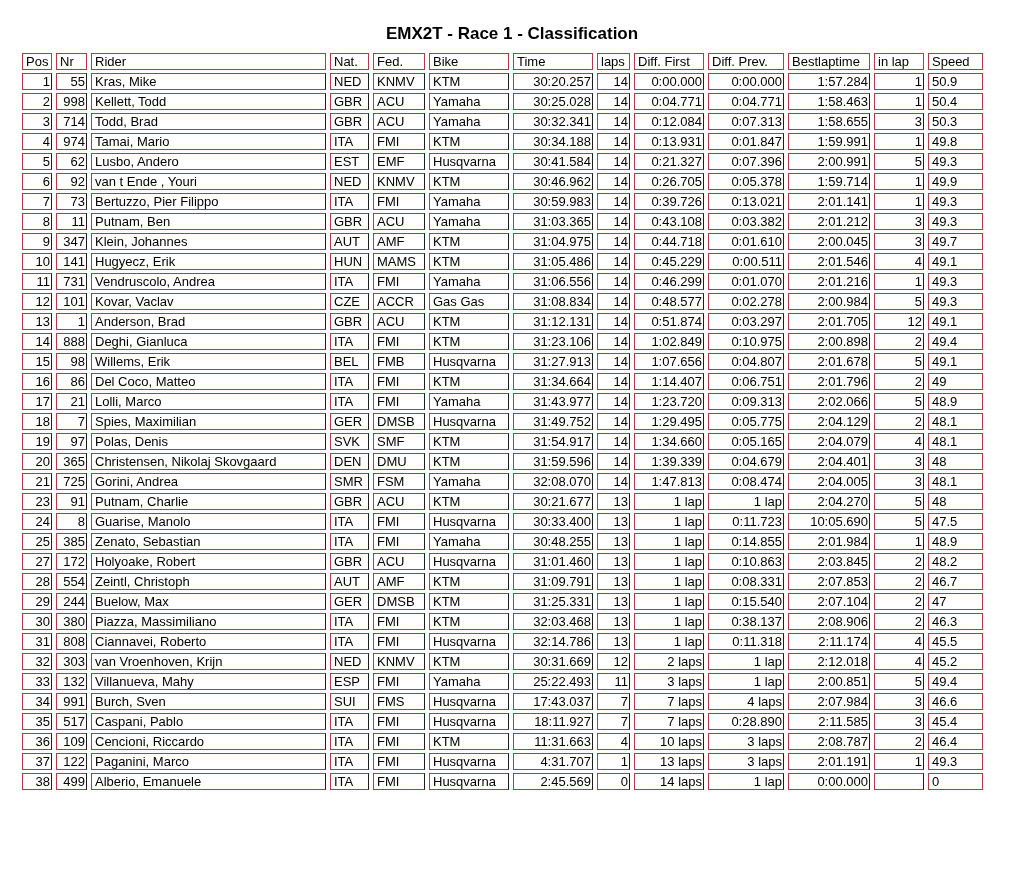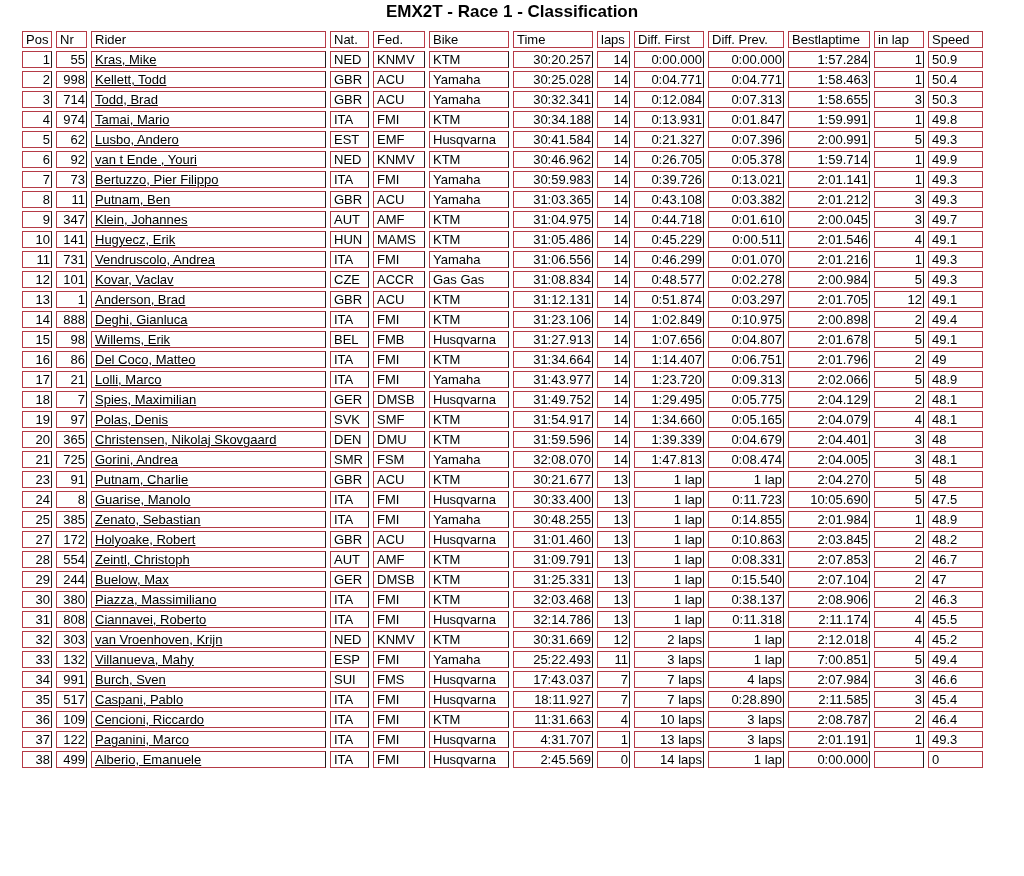--- a/index.html
+++ b/index.html
@@ -1,21 +1,21 @@
 <!DOCTYPE html>
 <html><head>
 <meta charset="utf-8">
 <style>
   :root{
     --red:#b53a46;
     --dark:#1c1c1c;
   }
   html,body{margin:0;padding:0;background:#ffffff;}
   body{width:1024px;height:876px;font-family:"Liberation Sans",sans-serif;color:#000;}
-  .page{padding-top:2px;}
+  .page{padding-top:24px;}
   .title{
     text-align:center;
     font-size:17px;
     font-weight:bold;
     color:#000;
     font-family:"Liberation Sans",sans-serif;
   }
   table.results{
     margin-left:18px;
     margin-top:6px;
@@ -31,21 +31,21 @@
     font-size:13px;
     line-height:15px;
     font-weight:normal;
     text-align:left;
     white-space:nowrap;
     overflow:hidden;
     color:#000;
   }
   td.dark-right{border-right-color:var(--dark);}
   .align-right{text-align:right;padding-right:1px;}
-  .rider-link{text-decoration:underline;cursor:pointer;}
+  .rider-link{cursor:pointer;}
 </style>
 </head>
 <body>
 
 <div class="page">
   <div class="title">EMX2T - Race 1 - Classification</div>
   <table class="results">
     <colgroup>
         <col style="width: 30px;">
         <col style="width: 31px;">
@@ -533,21 +533,21 @@
           <td class="align-right dark-right">33</td>
           <td class="align-right dark-right">132</td>
           <td class="dark-right"><span class="rider-link">Villanueva, Mahy</span></td>
           <td class="dark-right">ESP</td>
           <td class="dark-right">FMI</td>
           <td class="dark-right">Yamaha</td>
           <td class="align-right dark-right">25:22.493</td>
           <td class="align-right dark-right">11</td>
           <td class="align-right dark-right">3 laps</td>
           <td class="align-right dark-right">1 lap</td>
-          <td class="align-right dark-right">7:00.851</td>
+          <td class="align-right dark-right">2:00.851</td>
           <td class="align-right dark-right">5</td>
           <td>49.4</td>
         </tr>
         <tr>
           <td class="align-right dark-right">34</td>
           <td class="align-right dark-right">991</td>
           <td class="dark-right"><span class="rider-link">Burch, Sven</span></td>
           <td class="dark-right">SUI</td>
           <td class="dark-right">FMS</td>
           <td class="dark-right">Husqvarna</td>

